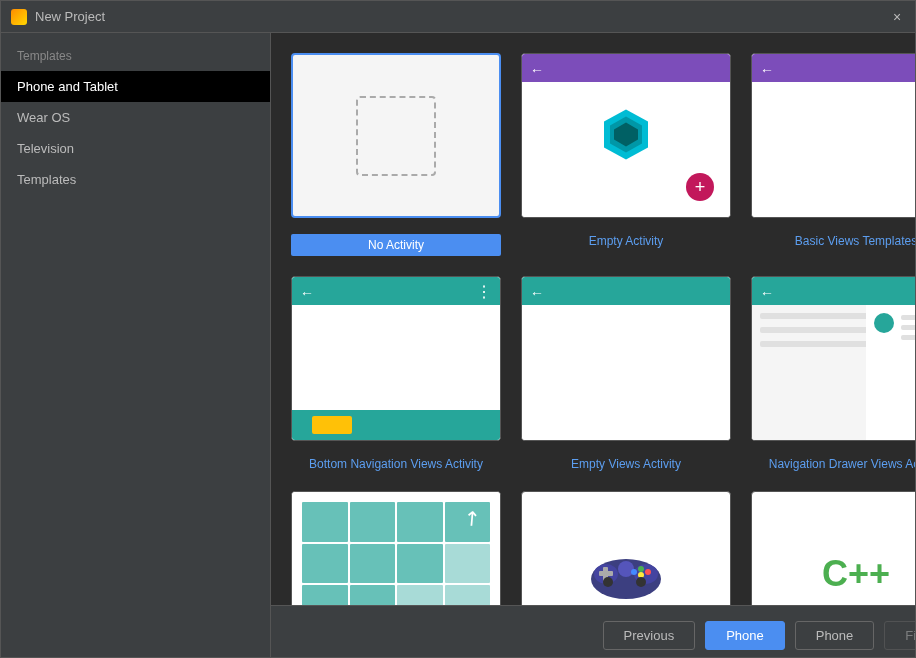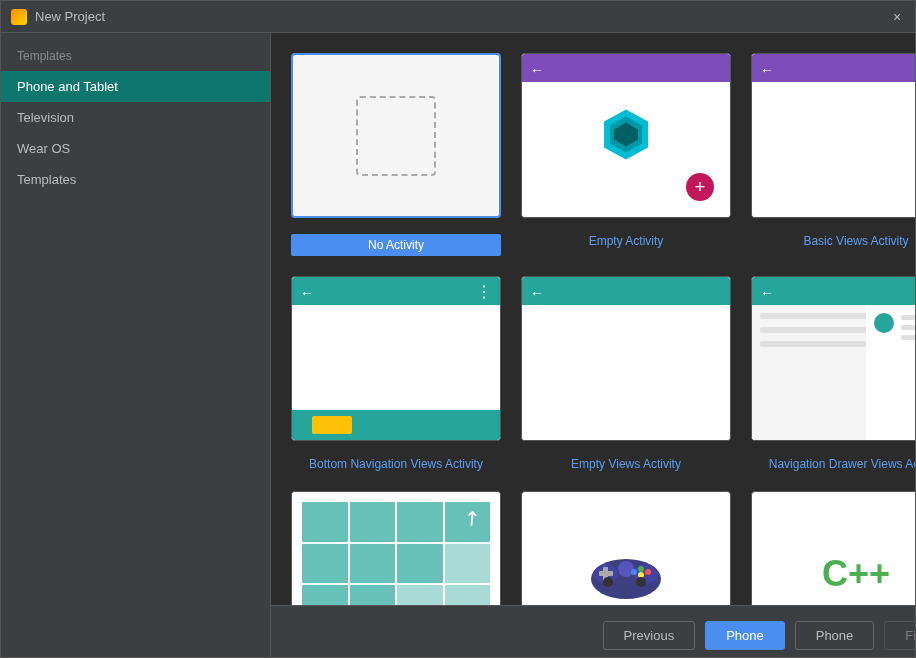--- a/index.html
+++ b/index.html
@@ -80,21 +80,21 @@
     }
 
     .sidebar-item {
       padding: 8px 16px;
       cursor: pointer;
       color: #bbbbbb;
       font-size: 13px;
     }
 
     .sidebar-item.active {
-      background: #0f766e;
+      background: #000000;
       color: #ffffff;
     }
 
     .main-area {
       flex: 1;
       display: flex;
       flex-direction: column;
       background: #2b2b2b;
     }
 
@@ -396,24 +396,24 @@
   </div>
 
   <div class="content">
 
     <div class="sidebar">
       <div class="sidebar-label">Templates</div>
       <div class="sidebar-item active">
         <span>Phone and Tablet</span>
       </div>
       <div class="sidebar-item">
-        <span>Television</span>
+        <span>Wear OS</span>
       </div>
       <div class="sidebar-item">
-        <span>Wear OS</span>
+        <span>Television</span>
       </div>
       <div class="sidebar-item">
         <span>Templates</span>
       </div>
     </div>
 
     <div class="main-area">
       <div class="template-grid">
 
         <div class="template-card">
@@ -446,21 +446,21 @@
         <div class="template-card">
           <div class="card-preview">
             <div class="phone-mockup">
               <div class="phone-top-bar">
                 <span class="back-arrow">←</span>
 
               </div>
 
             </div>
           </div>
-          <div class="card-label link-label">Basic Views Activity</div>
+          <div class="card-label link-label">Basic Views Templates</div>
         </div>
 
         <div class="template-card">
           <div class="card-preview">
             <div class="phone-mockup" style="position:relative;">
               <div class="phone-top-bar teal">
                 <span class="back-arrow">←</span>
                 <span class="more-vert">⋮</span>
               </div>
               <div class="bottom-nav-bar">

